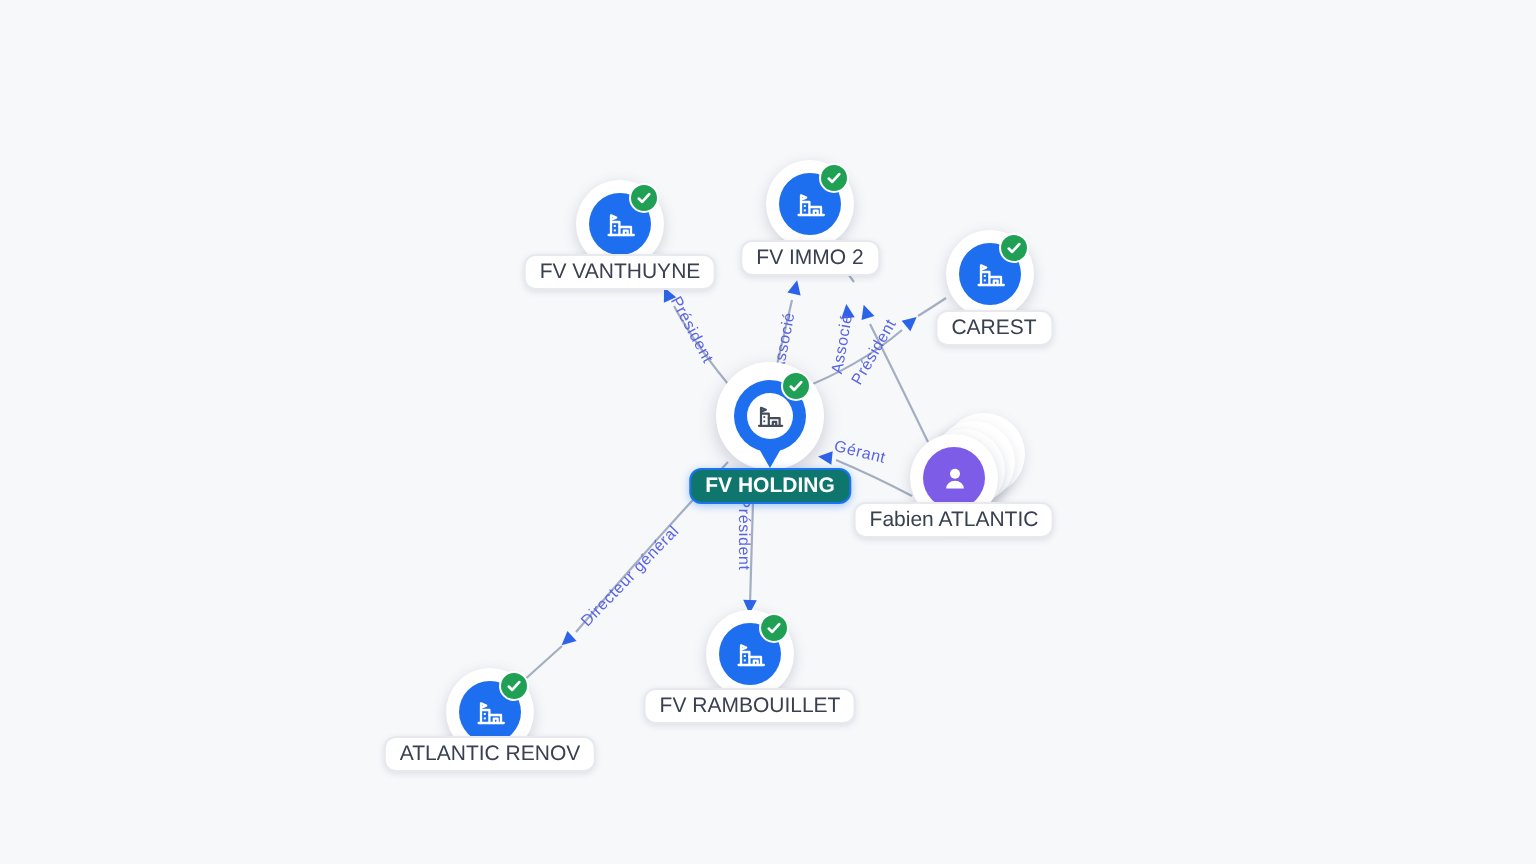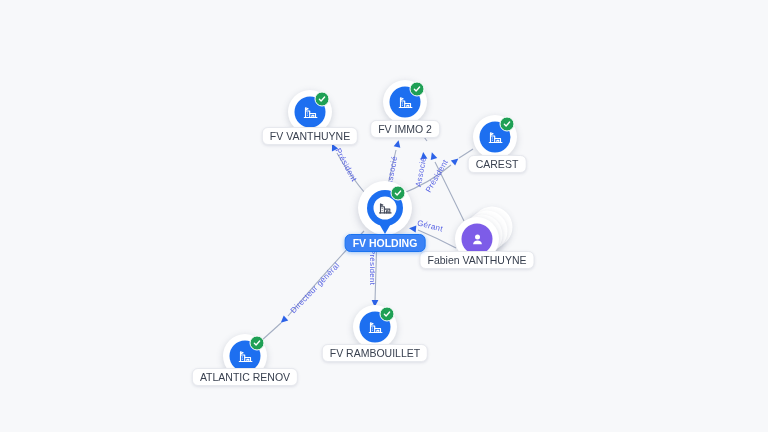--- a/index.html
+++ b/index.html
@@ -37,21 +37,21 @@
     display:flex;align-items:center;justify-content:center;
     transform:translate(-50%,-50%);
   }
   .pill{
     position:absolute;transform:translate(-50%,-50%);
     background:#fff;border:1px solid #e7e9ee;border-radius:6px;
     padding:2px 7px;font-size:10.5px;color:#394150;white-space:nowrap;
     box-shadow:0 1px 3px rgba(70,80,110,.14);
   }
   .pill.central{
-    background:#3b82f6;border-color:#1a73f0;color:#fff;font-weight:600;
+    background:#0f766e;border-color:#1a73f0;color:#fff;font-weight:600;
     box-shadow:0 1px 4px rgba(26,115,240,.4);
   }
   
   .pin-wrap{position:absolute;transform:translate(-50%,-50%);width:0;height:0;}
   .pin-bg{
     position:absolute;width:54px;height:54px;border-radius:50%;background:#fff;
     transform:translate(-50%,-50%);box-shadow:0 3px 9px rgba(70,80,110,.25);
   }
   .pin-svg{position:absolute;left:-27px;top:-27px;}
 </style>
@@ -172,21 +172,21 @@
     <div class="ghost" style="left:15px;top:-12px;"></div>
     <div class="ghost" style="left:10px;top:-8px;"></div>
     <div class="ghost" style="left:5px;top:-4px;"></div>
     <div class="circle-bg"></div>
     <div class="circle person-circle">
       <svg width="16" height="16" viewBox="0 0 16 16">
         <circle cx="8" cy="5.4" r="2.5" fill="#fff"></circle>
         <path d="M3.6 12.8 a4.4 3.9 0 0 1 8.8 0 z" fill="#fff"></path>
       </svg>
     </div>
-    <div class="pill" style="left:0;top:21px;">Fabien VANTHUYNE</div>
+    <div class="pill" style="left:0;top:21px;">Fabien ATLANTIC</div>
   </div>
 
   <div class="node" style="left:375px;top:327px;">
     <div class="circle-bg"></div>
     <div class="circle company-circle">
       <svg width="16" height="16" viewBox="0 0 16 16">
         <g stroke="#fff" stroke-width="1.15" fill="none" stroke-linecap="round" stroke-linejoin="round">
           <path d="M3 13 V3.2 l2.6 1.1 L3 5.4"></path>
             <path d="M3 6.5 h4.2 V13"></path>
           <path d="M7.2 9 h5.8 V13"></path>

